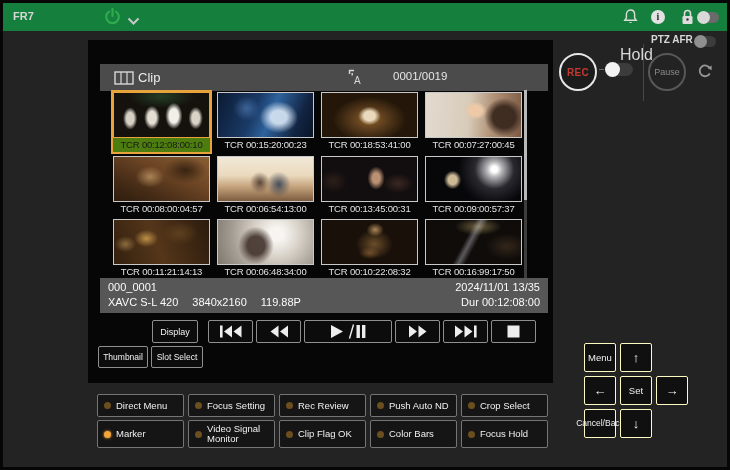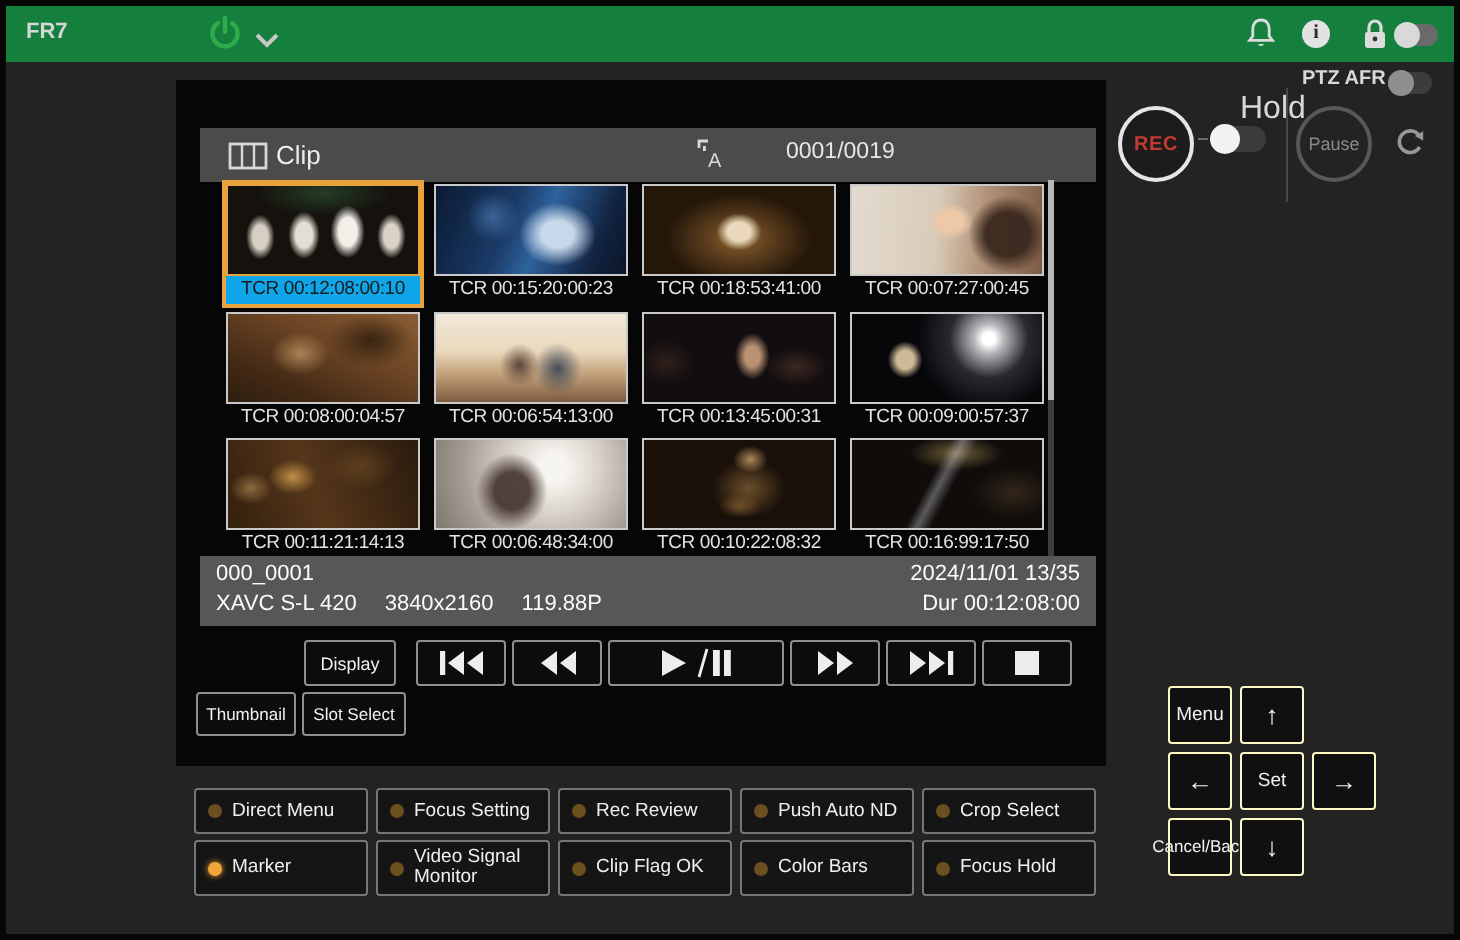--- a/index.html
+++ b/index.html
@@ -51,21 +51,21 @@
   .sort-icon { position:absolute; left:248px; top:5px; width:15px; height:17px; cursor:pointer; }
   .page-indicator { position:absolute; left:293px; top:6px; font-size:11.5px; color:#e6e6e6; }
 
   .clip-grid { position:absolute; left:25px; top:52px; width:411px;
      display:grid; grid-template-columns:repeat(4,97px); column-gap:7px; row-gap:3.5px; }
   .clip-cell { width:97px; height:60px; cursor:pointer; position:relative; }
   .thumb { width:97px; height:46px; border:1px solid #c9c9c9; }
   .tcr { height:14px; font-size:9.5px; color:#e2e2e2; text-align:center; line-height:14px; white-space:nowrap; letter-spacing:-0.2px; }
   .clip-cell.selected { box-shadow:0 0 0 2px #E8A33C; }
   .clip-cell.selected .thumb { border-color:#E8A33C; }
-  .clip-cell.selected .tcr { background:#0ea5e9; color:#1a1a1a; }
+  .clip-cell.selected .tcr { background:#4d7c0f; color:#1a1a1a; }
 
   .clip-scrollbar-track { position:absolute; left:436px; top:50px; width:3px; height:188px; background:#3d3d3d; }
   .clip-scrollbar-thumb { position:absolute; left:0; top:0; width:3px; height:110px; background:#b8b8b8; cursor:pointer; }
 
   .clip-infobar { position:absolute; left:12px; top:238px; width:448px; height:35px; background:#575757;
      font-size:11px; color:#fafafa; }
   .info-left { position:absolute; left:8px; top:2px; line-height:15px; }
   .info-right { position:absolute; right:8px; top:2px; line-height:15px; text-align:right; }
   .info-specs span { margin-right:14px; }
 

